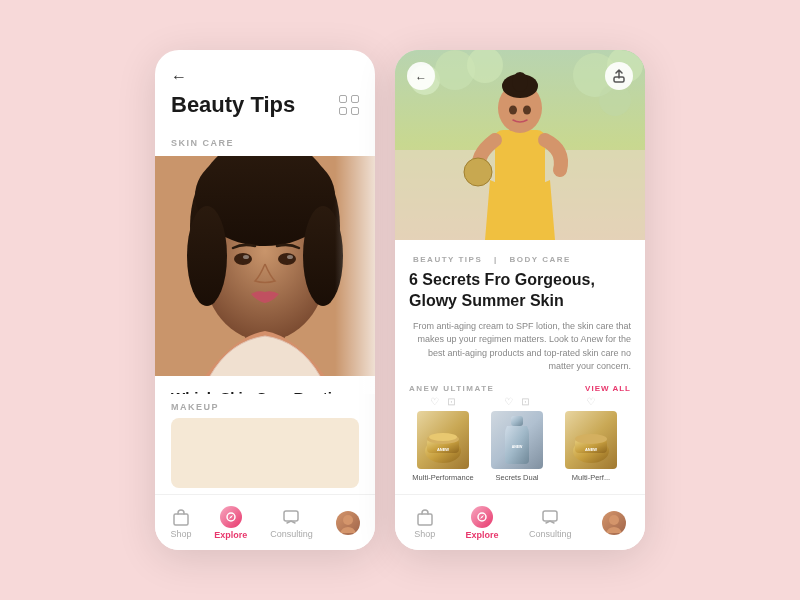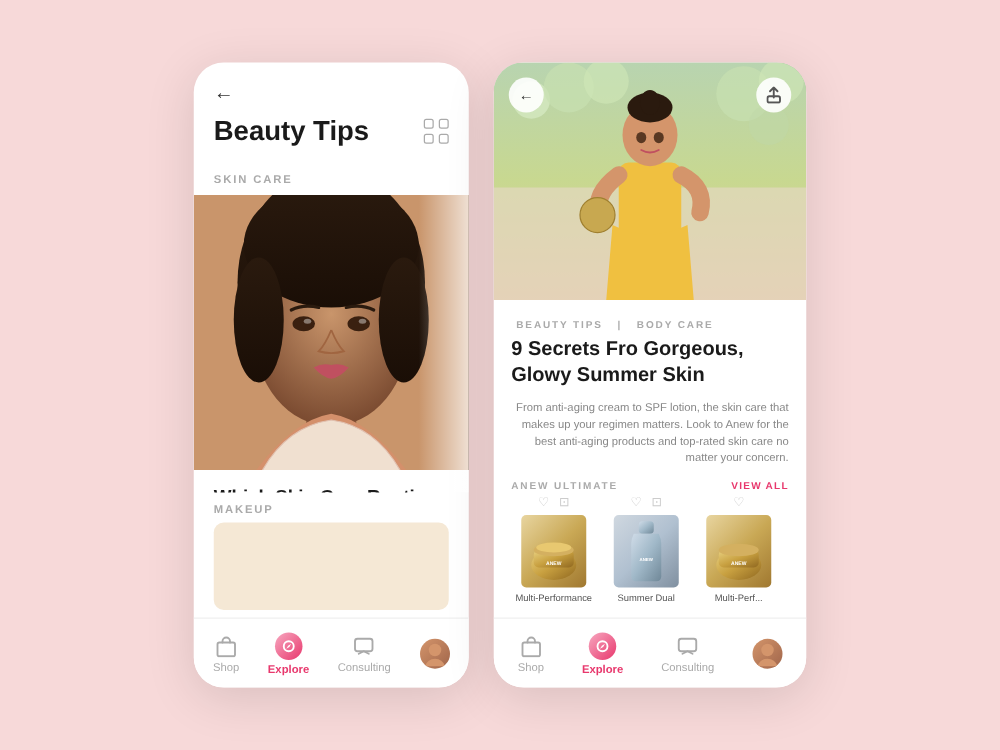--- a/index.html
+++ b/index.html
@@ -493,21 +493,21 @@
         </svg>
       </div>
     </div>
 
     <div class="right-body">
       <div class="right-category">
         <span>BEAUTY TIPS</span>
         <span>|</span>
         <span>BODY CARE</span>
       </div>
-      <div class="right-article-title">9 Secrets Fro Gorgeous, Glowy Summer Skin</div>
+      <div class="right-article-title">6 Secrets Fro Gorgeous, Glowy Summer Skin</div>
       <div class="right-article-body">From anti-aging cream to SPF lotion, the skin care that makes up your regimen matters. Look to Anew for the best anti-aging products and top-rated skin care no matter your concern.</div>
 
       <div class="products-header">
         <span class="products-label">ANEW ULTIMATE</span>
         <span class="view-all">VIEW ALL</span>
       </div>
 
       <div class="products-scroll">
 
         <div class="product-card">
@@ -547,21 +547,21 @@
                   <stop offset="50%" style="stop-color:#a0b8c8"></stop>
                   <stop offset="100%" style="stop-color:#708898"></stop>
                 </linearGradient>
               </defs>
 
               <rect x="14" y="2" width="12" height="10" rx="3" fill="url(#bottle1)"></rect>
               <path d="M10 12 Q8 16 8 20 L8 46 Q8 50 12 50 L28 50 Q32 50 32 46 L32 20 Q32 16 30 12Z" fill="url(#bottle1)"></path>
               <text x="20" y="34" text-anchor="middle" font-size="3.5" fill="#fff" font-weight="bold">ANEW</text>
             </svg>
           </div>
-          <div class="product-name">Summer Dual</div>
+          <div class="product-name">Secrets Dual</div>
         </div>
 
         <div class="product-card">
           <div class="product-actions">
             <span class="product-action-icon">♡</span>
           </div>
           <div class="product-img product-img-gold">
             <svg width="40" height="50" viewBox="0 0 40 50">
               <defs>
                 <linearGradient id="jar2" x1="0%" y1="0%" x2="100%" y2="100%">

